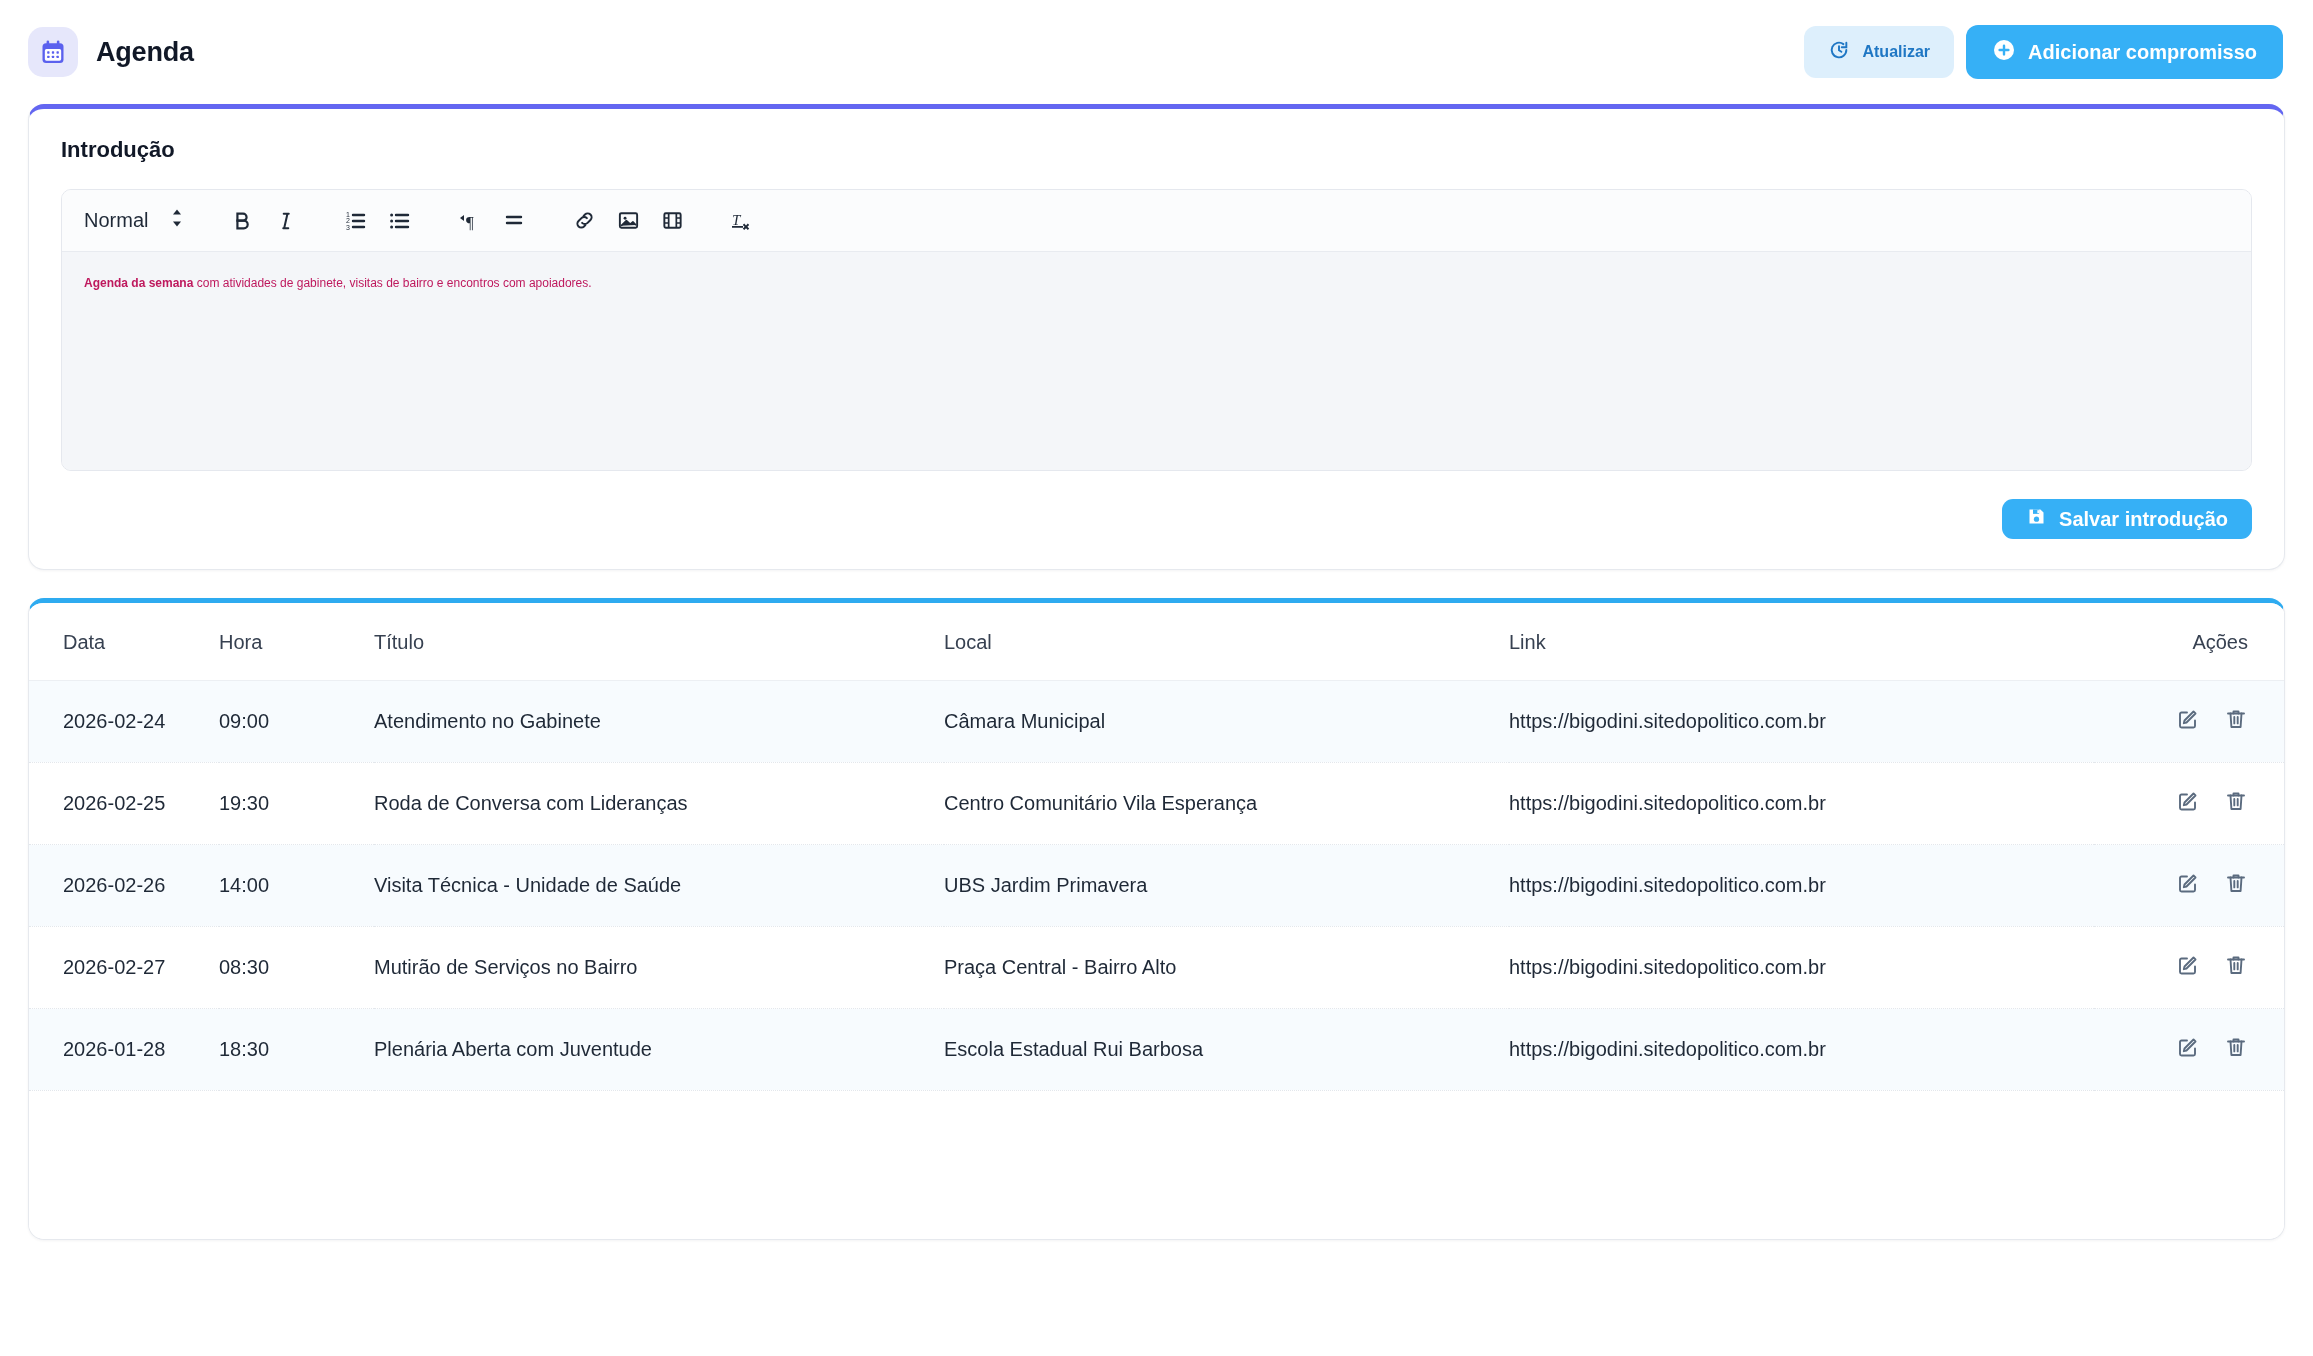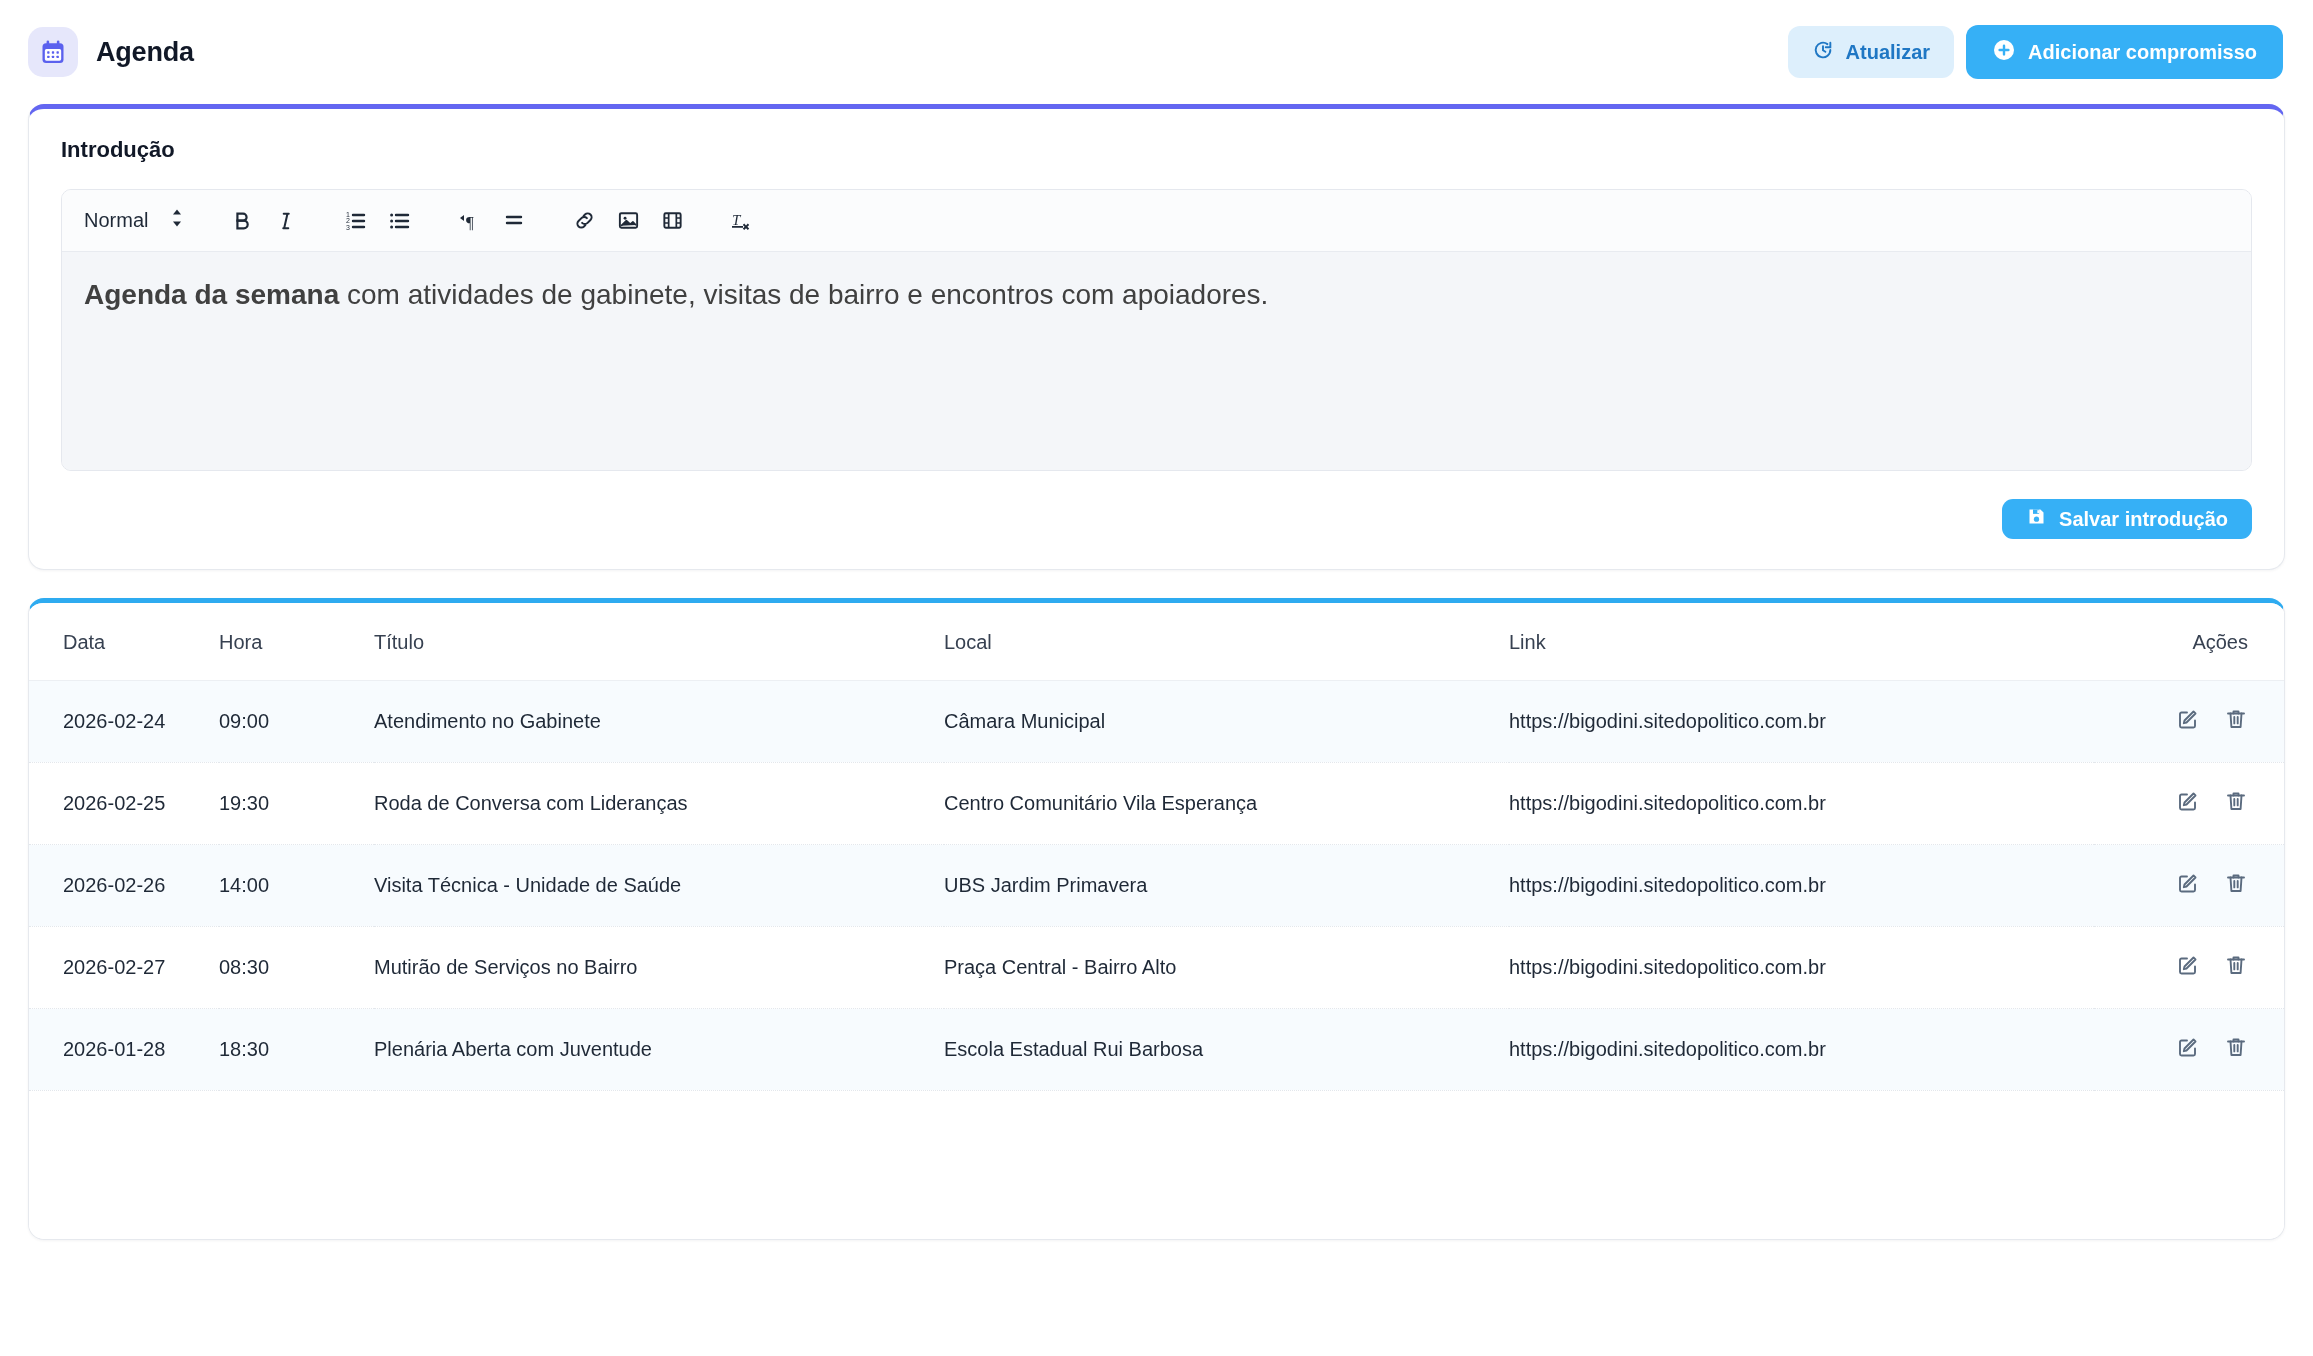--- a/index.html
+++ b/index.html
@@ -31,21 +31,21 @@
   .header-actions { margin-left: auto; display: flex; align-items: center; gap: 12px; }
   .btn {
     display: inline-flex; align-items: center; gap: 12px;
     border: none; cursor: pointer;
     font-family: "Liberation Sans", sans-serif;
     font-weight: bold;
     white-space: nowrap;
   }
   .btn-soft {
     background: #ddeffc; color: #1f77c4;
-    font-size: 20px; border-radius: 12px;
+    font-size: 16px; border-radius: 12px;
     height: 52px; padding: 0 24px;
   }
   .btn-primary {
     background: #36b0f6; color: #ffffff;
     font-size: 20px; border-radius: 12px;
     height: 54px; padding: 0 26px;
   }
   .btn-save {
     background: #36b0f6; color: #ffffff;
     font-size: 20px; border-radius: 11px;
@@ -90,21 +90,21 @@
   .tb-sep { width: 26px; }
   .tb-btn {
     width: 44px; height: 44px;
     display: inline-flex; align-items: center; justify-content: center;
     cursor: pointer; color: #1f2937;
   }
   .editor-area {
     background: #f4f6f9;
     min-height: 218px;
     padding: 22px 22px;
-    font-size: 28px; color: #404040; line-height: 1.5;
+    font-size: 12px; color: #be185d; line-height: 1.5;
   }
   .editor-area b { font-weight: bold; }
   .intro-footer { display: flex; justify-content: flex-end; margin-top: 28px; }
 
   
   table { width: 100%; border-collapse: collapse; table-layout: fixed; }
   thead th {
     text-align: left;
     font-size: 20px; font-weight: normal; color: #374151;
     padding: 28px 0 26px 0;

